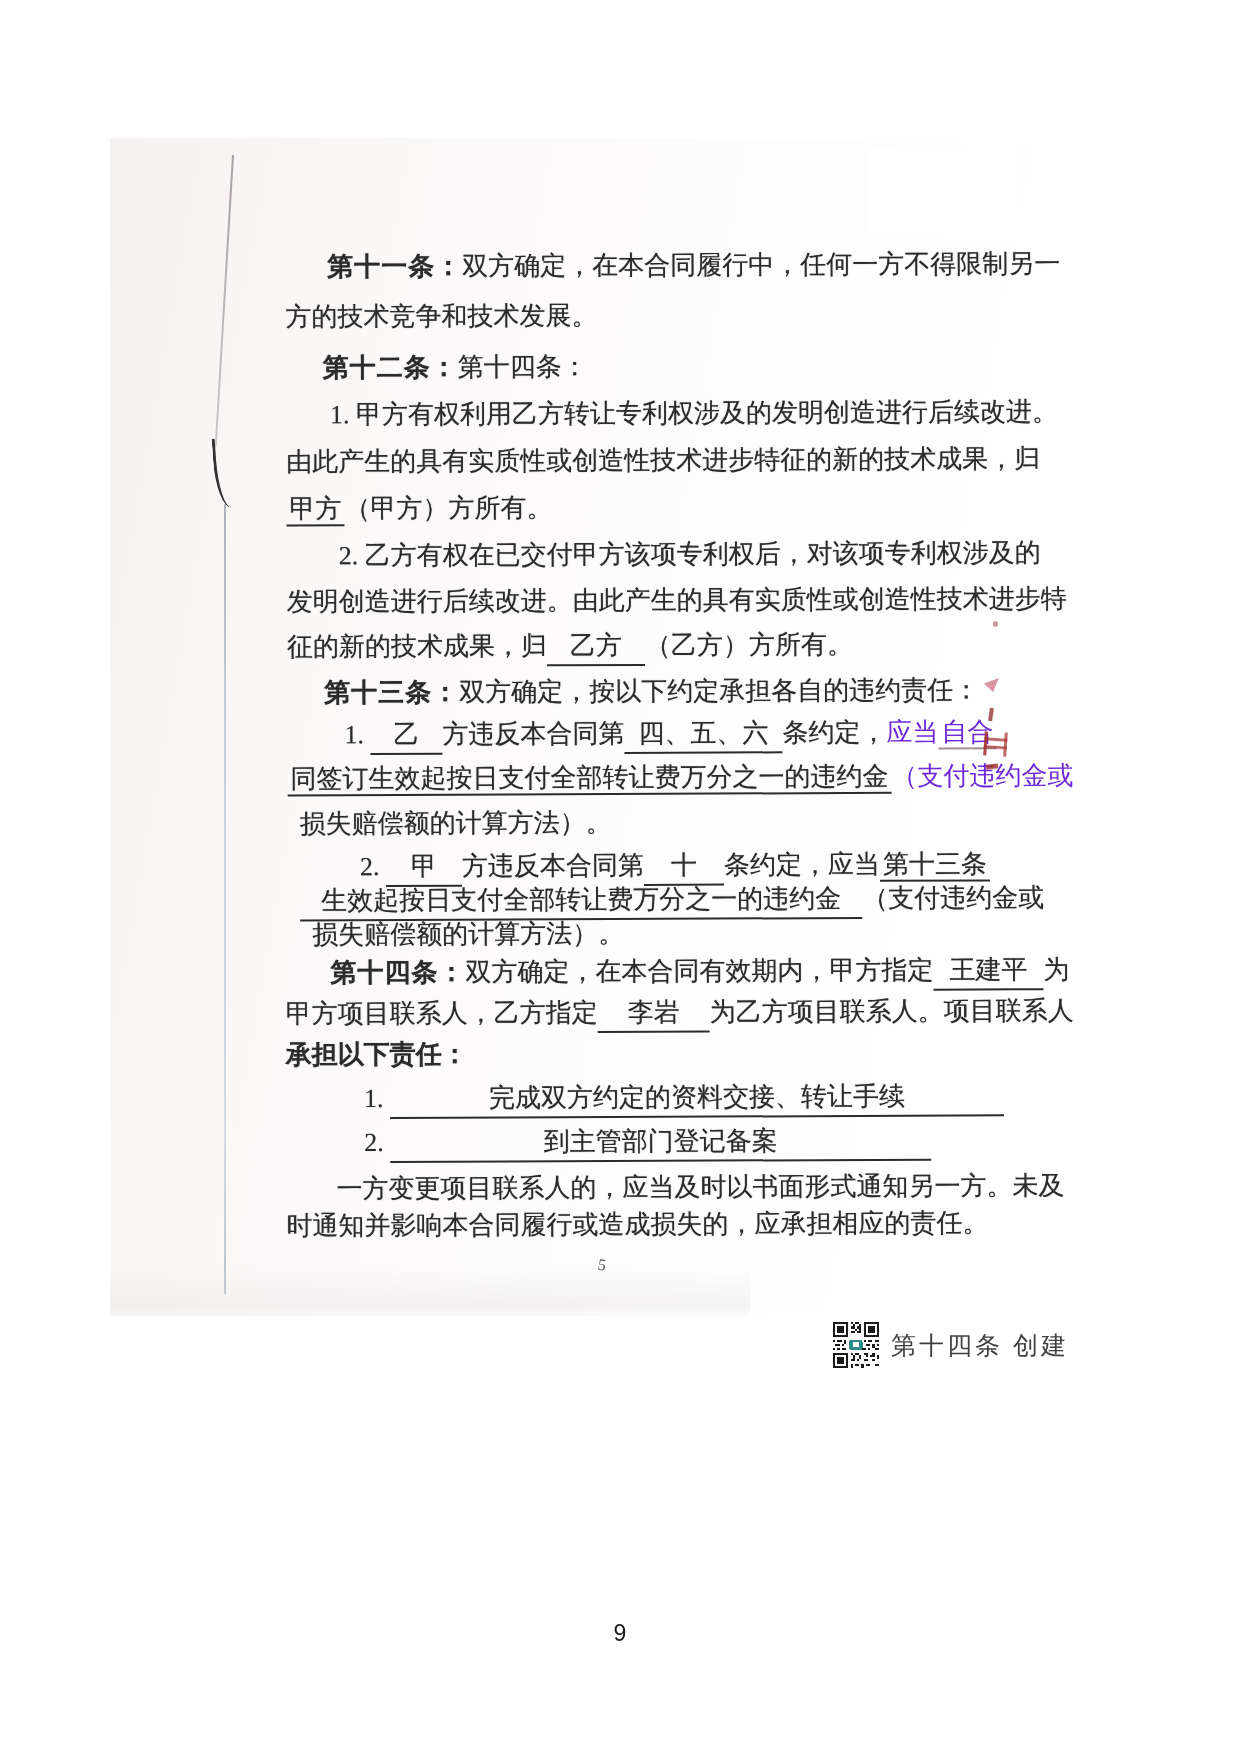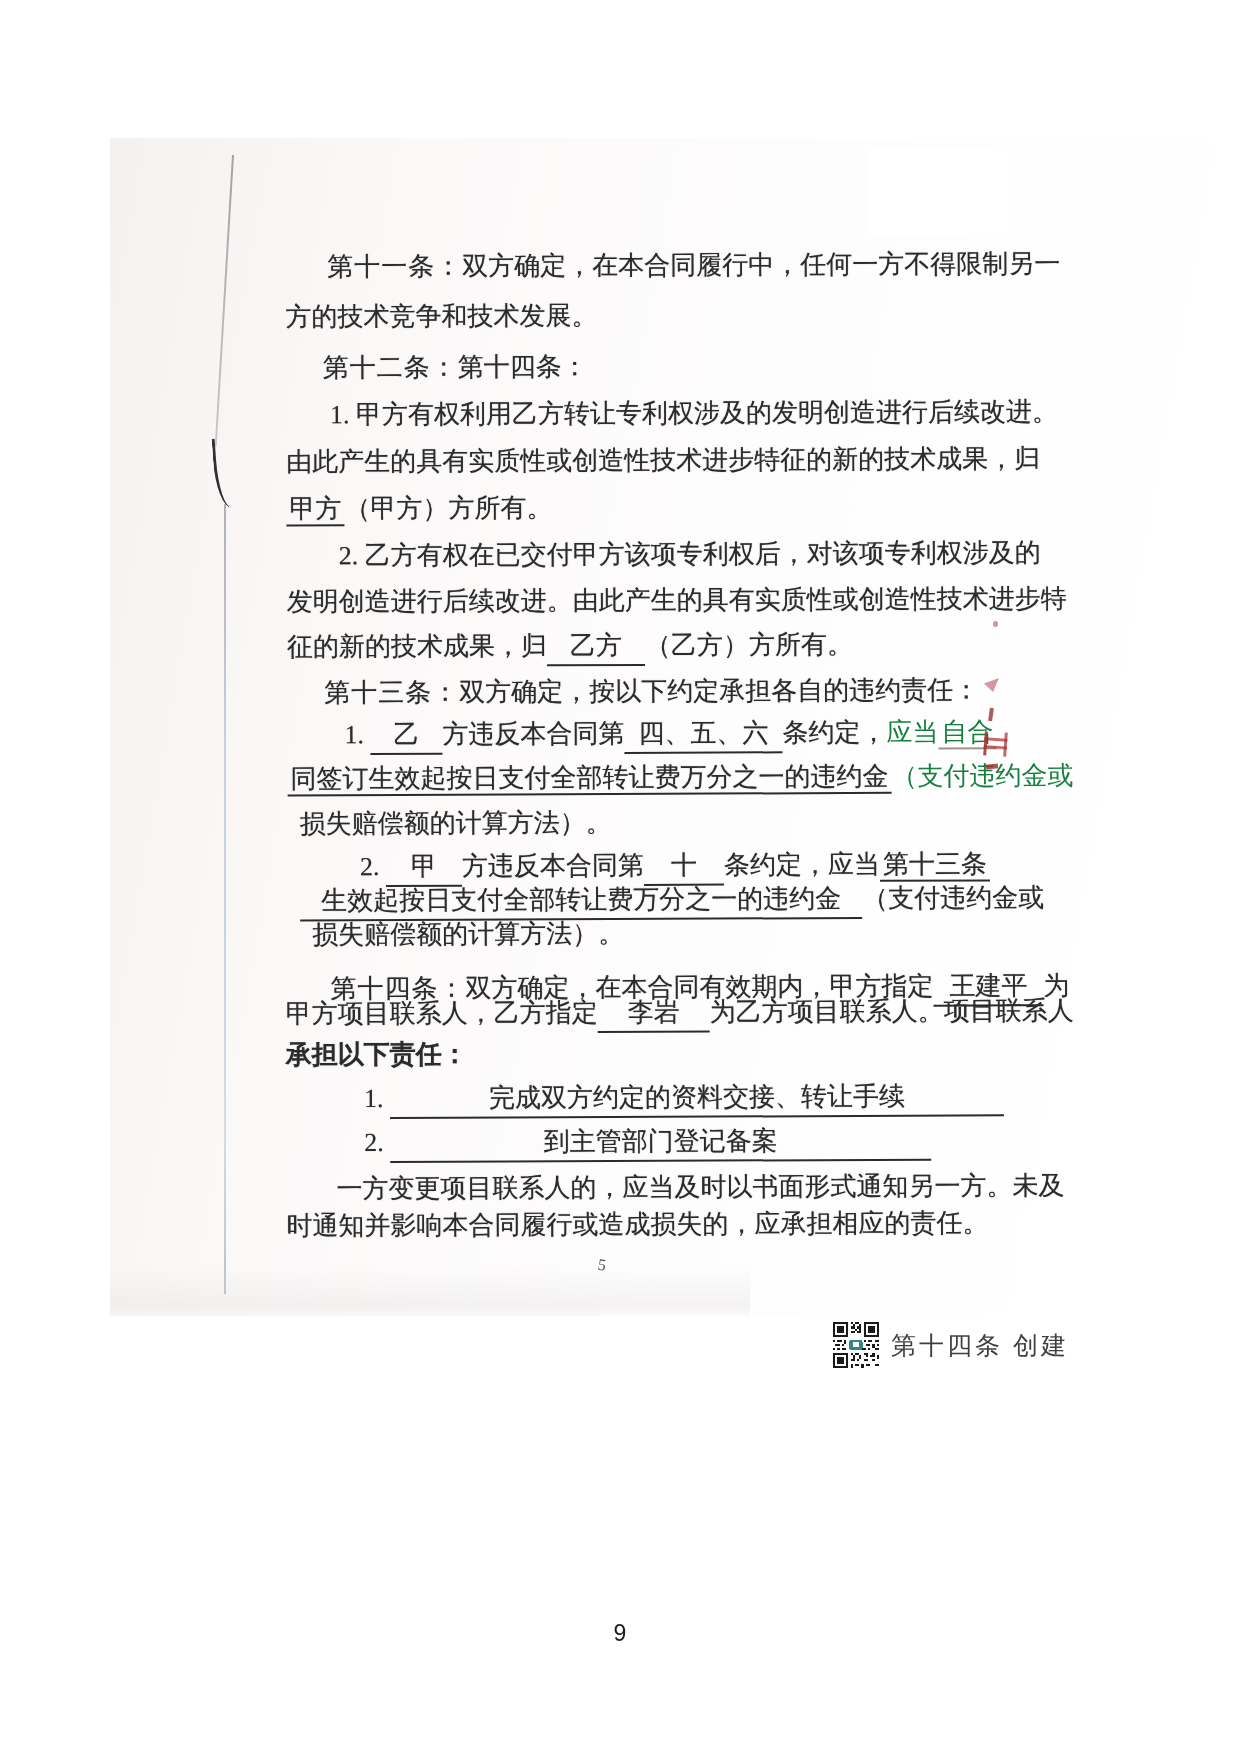--- a/index.html
+++ b/index.html
@@ -36,24 +36,24 @@
   .light-rect{
     position:absolute;left:758px;top:10px;width:145px;height:88px;
     background:rgba(255,255,255,0.9);transform:rotate(-1deg);
   }
   
   .doc-text{position:absolute;left:0;top:0;width:1240px;height:1753px;transform:rotate(-0.25deg);}
   .line{
     position:absolute;white-space:nowrap;font-size:26px;color:#2b2b2b;
     letter-spacing:0px;text-shadow:0 0 1px rgba(40,40,40,0.55);
   }
-  .seg-b{font-weight:normal;font-family:"Liberation Sans","DejaVu Sans",sans-serif;letter-spacing:1px;}
+  .seg-b{font-weight:bold;font-family:"Liberation Sans","DejaVu Sans",sans-serif;letter-spacing:1px;}
   .seg-u{border-bottom:2px solid #2b2b2b;padding:0 3px 1px 3px;}
   .seg-w{display:inline-block;text-align:center;}
-  .seg-f{color:#15803d;text-shadow:none;}
+  .seg-f{color:#6d28d9;text-shadow:none;}
   .seg-f.seg-u{border-bottom-color:rgba(130,110,110,0.75);}
   .page-marker{
     position:absolute;left:598px;top:1256px;font-size:16px;color:#4c4c4c;
     transform:rotate(8deg);text-shadow:none;font-family:"Liberation Serif",serif;
   }
   
   .stamp{position:absolute;}
   .stamp-dot{left:993px;top:621px;width:5px;height:6px;background:rgba(168,70,80,0.55);border-radius:50%;}
   .stamp-tri{left:984px;top:678px;width:15px;height:14px;background:rgba(196,92,110,0.65);
     clip-path:polygon(0 40%,100% 0,60% 100%);}
@@ -96,21 +96,21 @@
     <div class="line" style="top: 537px; left: 340px;"><span class="">2. 乙方有权在已交付甲方该项专利权后，对该项专利权涉及的</span></div>
     <div class="line" style="top: 583px; left: 288px;"><span class="">发明创造进行后续改进。由此产生的具有实质性或创造性技术进步特</span></div>
     <div class="line" style="top: 628px; left: 288px;"><span class="">征的新的技术成果，归</span><span class="seg-u seg-w" style="min-width: 92px;">乙方</span><span class="">（乙方）方所有。</span></div>
     <div class="line" style="top: 674px; left: 325px;"><span class="seg-b">第十三条：</span><span class="">双方确定，按以下约定承担各自的违约责任：</span></div>
     <div class="line" style="top: 716px; left: 345px;"><span class="">1. </span><span class="seg-u seg-w" style="min-width: 66px;">乙</span><span class="">方违反本合同第</span><span class="seg-u seg-w" style="min-width: 152px;">四、五、六</span><span class="">条约定，</span><span class="seg-f">应当</span><span class="seg-u seg-f">自合</span></div>
     <div class="line" style="top: 760px; left: 288px;"><span class="seg-u">同签订生效起按日支付全部转让费万分之一的违约金</span><span class="seg-f">（支付违约金或</span></div>
     <div class="line" style="top: 805px; left: 300px;"><span class="">损失赔偿额的计算方法）。</span></div>
     <div class="line" style="top: 848px; left: 360px;"><span class="">2. </span><span class="seg-u seg-w" style="min-width: 70px;">甲</span><span class="">方违反本合同第</span><span class="seg-u seg-w" style="min-width: 74px;">十</span><span class="">条约定，应当</span><span class="seg-u">第十三条</span></div>
     <div class="line" style="top: 882px; left: 300px;"><span class="seg-u seg-w" style="min-width: 556px;">生效起按日支付全部转让费万分之一的违约金</span><span class="">（支付违约金或</span></div>
     <div class="line" style="top: 916px; left: 312px;"><span class="">损失赔偿额的计算方法）。</span></div>
-    <div class="line" style="top: 954px; left: 330px;"><span class="seg-b">第十四条：</span><span class="">双方确定，在本合同有效期内，甲方指定</span><span class="seg-u seg-w" style="min-width: 104px; margin-top: 16px;">王建平</span><span class="">为</span></div>
+    <div class="line" style="top: 954px; left: 330px;"><span class="seg-b">第十四条：</span><span class="">双方确定，在本合同有效期内，甲方指定</span><span class="seg-u seg-w" style="min-width: 104px;">王建平</span><span class="">为</span></div>
     <div class="line" style="top: 995px; left: 285px;"><span class="">甲方项目联系人，乙方指定</span><span class="seg-u seg-w" style="min-width: 106px;">李岩</span><span class="">为乙方项目联系人。项目联系人</span></div>
     <div class="line" style="top: 1036px; left: 285px; font-weight: bold;"><span class="">承担以下责任：</span></div>
     <div class="line" style="top: 1080px; left: 363px;"><span class="">1. </span><span class="seg-u seg-w" style="min-width: 608px;">完成双方约定的资料交接、转让手续</span></div>
     <div class="line" style="top: 1124px; left: 363px;"><span class="">2. </span><span class="seg-u seg-w" style="min-width: 535px;">到主管部门登记备案</span></div>
     <div class="line" style="top: 1170px; left: 335px;"><span class="">一方变更项目联系人的，应当及时以书面形式通知另一方。未及</span></div>
     <div class="line" style="top: 1207px; left: 285px;"><span class="">时通知并影响本合同履行或造成损失的，应承担相应的责任。</span></div>
   </div>
 
 <div class="page-marker">5</div>
 

